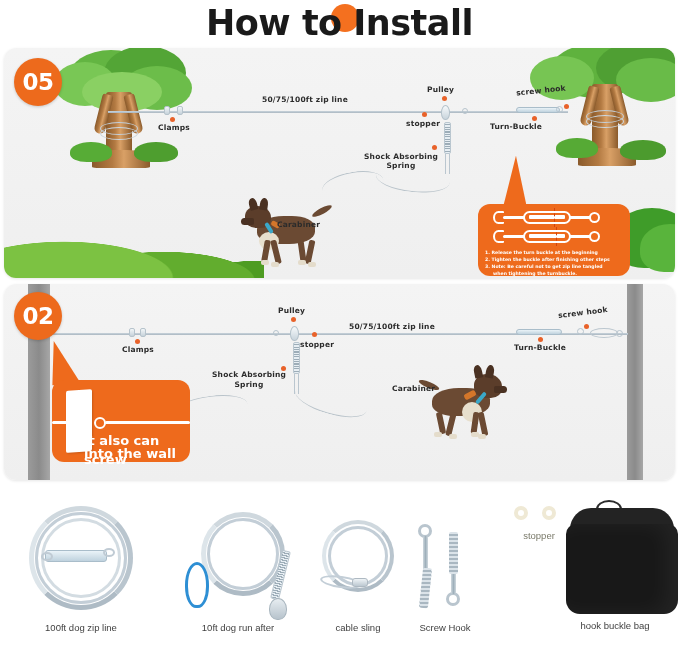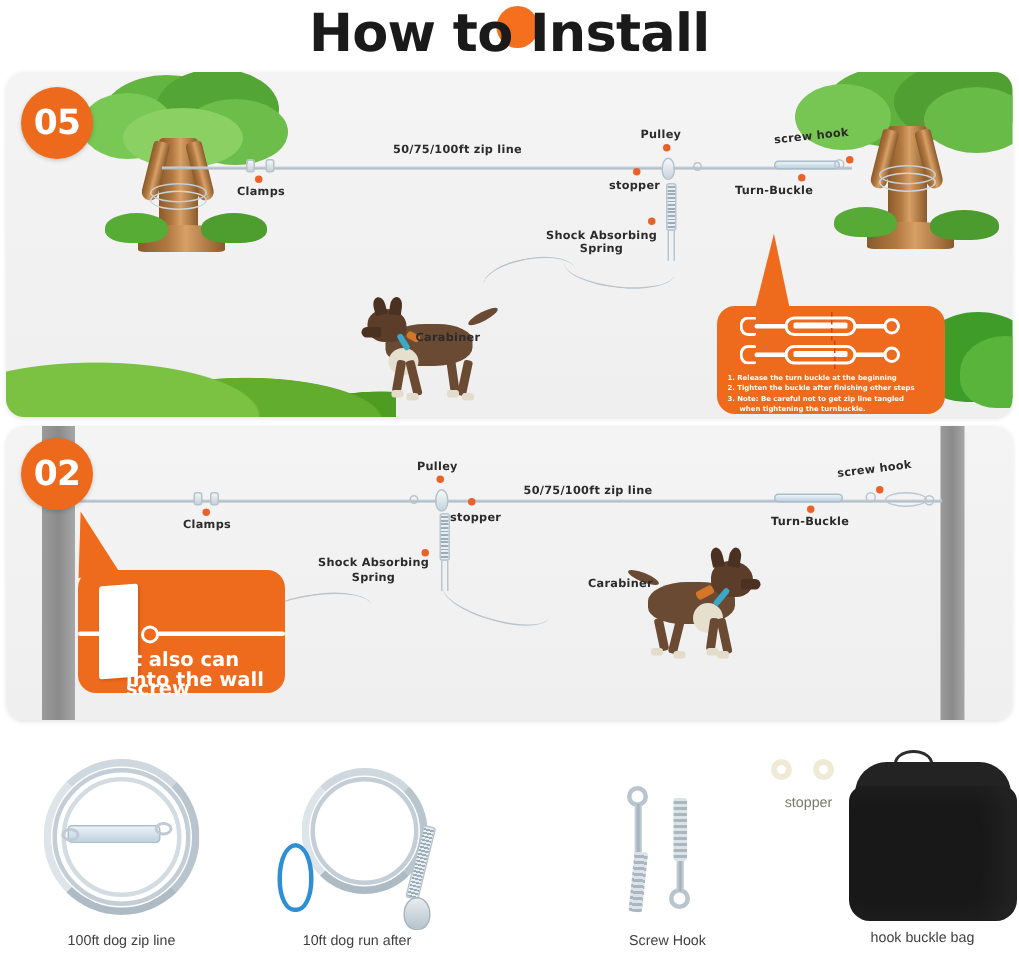--- a/index.html
+++ b/index.html
@@ -442,20 +442,27 @@
 
     <div class="product" style="left:165px;top:8px;width:160px;height:140px;">
       <div class="coil" style="left:36px;top:12px;width:84px;height:84px;"></div>
       <div class="coil2" style="left:42px;top:18px;width:72px;height:72px;"></div>
       <div class="carabiner" style="left:20px;top:62px;width:24px;height:46px;"></div>
       <div class="spring" style="left:111px;top:50px;width:9px;height:50px;transform:rotate(14deg);"></div>
       <div style="position:absolute;left:104px;top:98px;width:18px;height:22px;background:linear-gradient(180deg,#e7edf1,#b7c3cc);border-radius:50% 50% 45% 45%;border:1px solid #a9b6bf;"></div>
       <div class="product-label" style="top:122px;left:-7px;width:160px;">10ft dog run after</div>
     </div>
 
+    <div class="product" style="left:310px;top:24px;width:120px;height:124px;">
+      <div class="coil" style="left:12px;top:4px;width:72px;height:72px;border-width:4px;"></div>
+      <div class="coil2" style="left:18px;top:10px;width:60px;height:60px;"></div>
+      <div style="position:absolute;left:10px;top:60px;width:42px;height:12px;border:2px solid #c3ced7;border-radius:50%;transform:rotate(8deg);"></div>
+      <div style="position:absolute;left:42px;top:62px;width:16px;height:9px;background:linear-gradient(180deg,#eef3f6,#bcc8d1);border-radius:3px;border:1px solid #aeb9c2;"></div>
+      <div class="product-label" style="top:106px;left:-12px;width:120px;">cable sling</div>
+    </div>
 
     <div class="product" style="left:408px;top:22px;width:90px;height:126px;">
       <div class="screwhook-eye" style="left:10px;top:10px;"></div>
       <div class="screwhook" style="left:15px;top:22px;height:58px;"></div>
       <div style="position:absolute;left:13px;top:54px;width:9px;height:40px;background:repeating-linear-gradient(180deg,#dbe3e9 0 2px,#a9b7c1 2px 4px);border-radius:2px;transform:rotate(6deg);"></div>
       <div class="screwhook-eye" style="left:38px;top:78px;"></div>
       <div class="screwhook" style="left:43px;top:20px;height:60px;"></div>
       <div style="position:absolute;left:41px;top:18px;width:9px;height:42px;background:repeating-linear-gradient(180deg,#dbe3e9 0 2px,#a9b7c1 2px 4px);border-radius:2px;"></div>
       <div class="product-label" style="top:108px;left:-8px;width:90px;">Screw Hook</div>
     </div>

